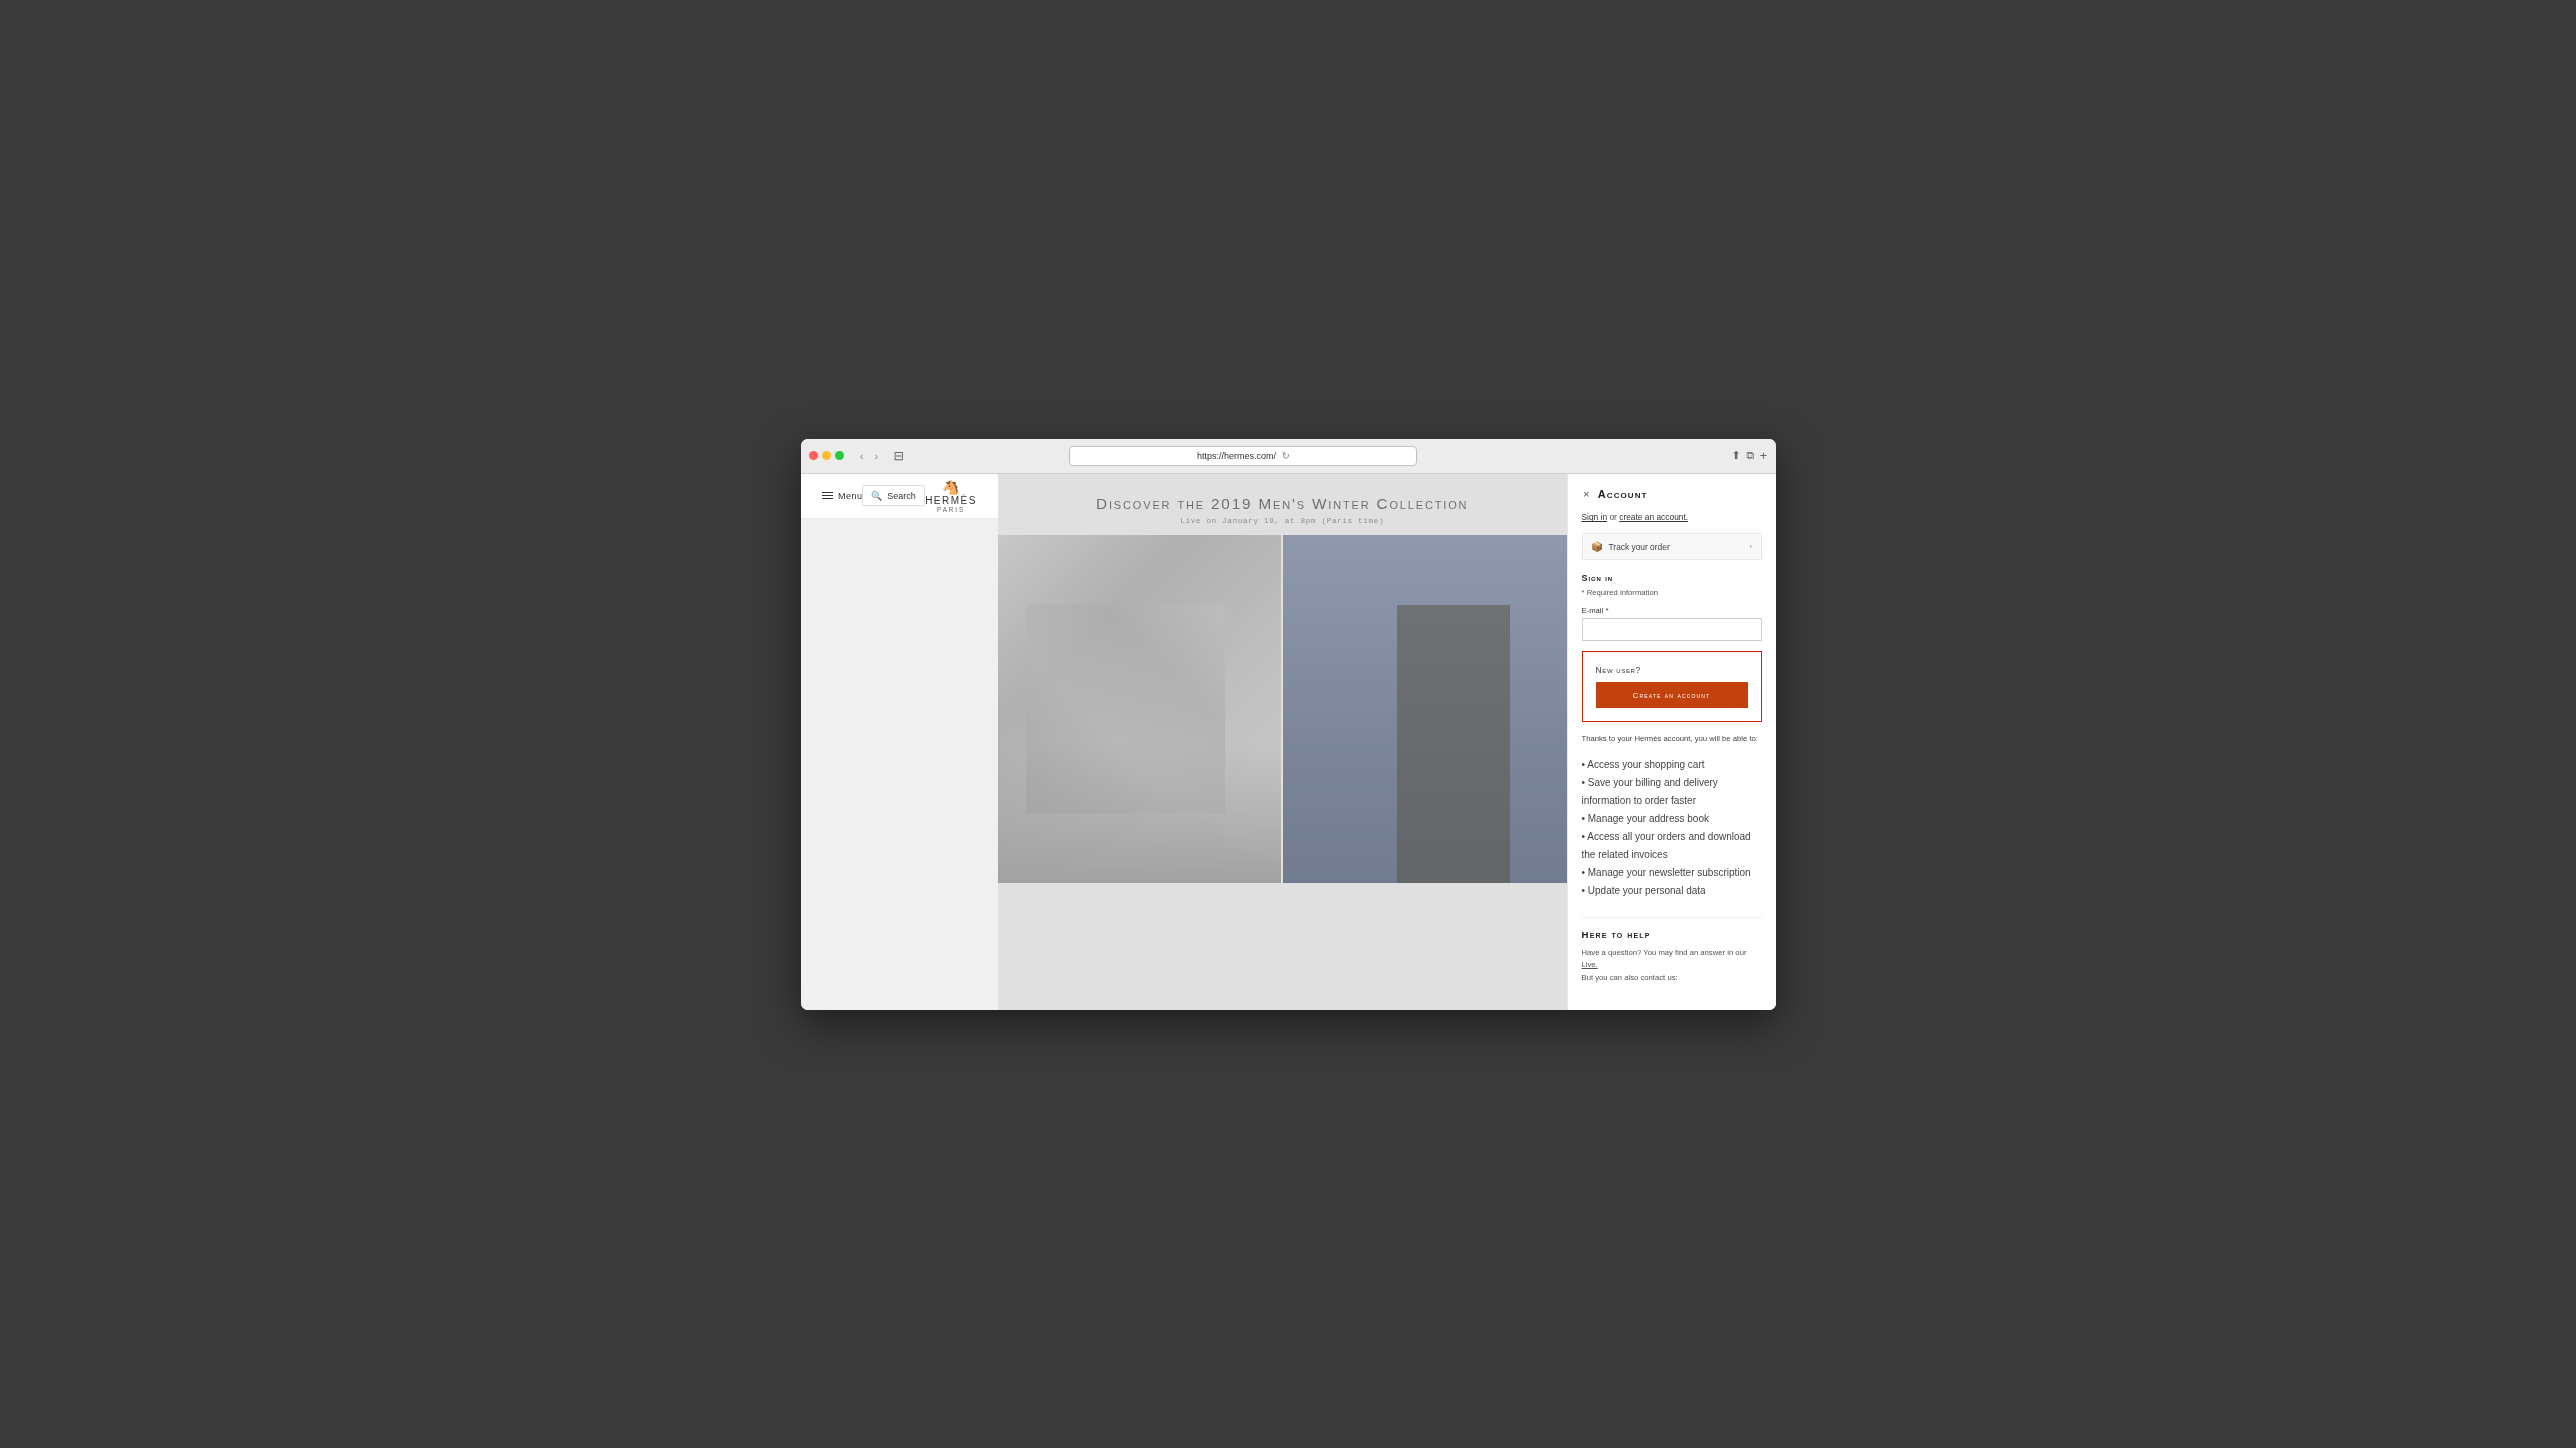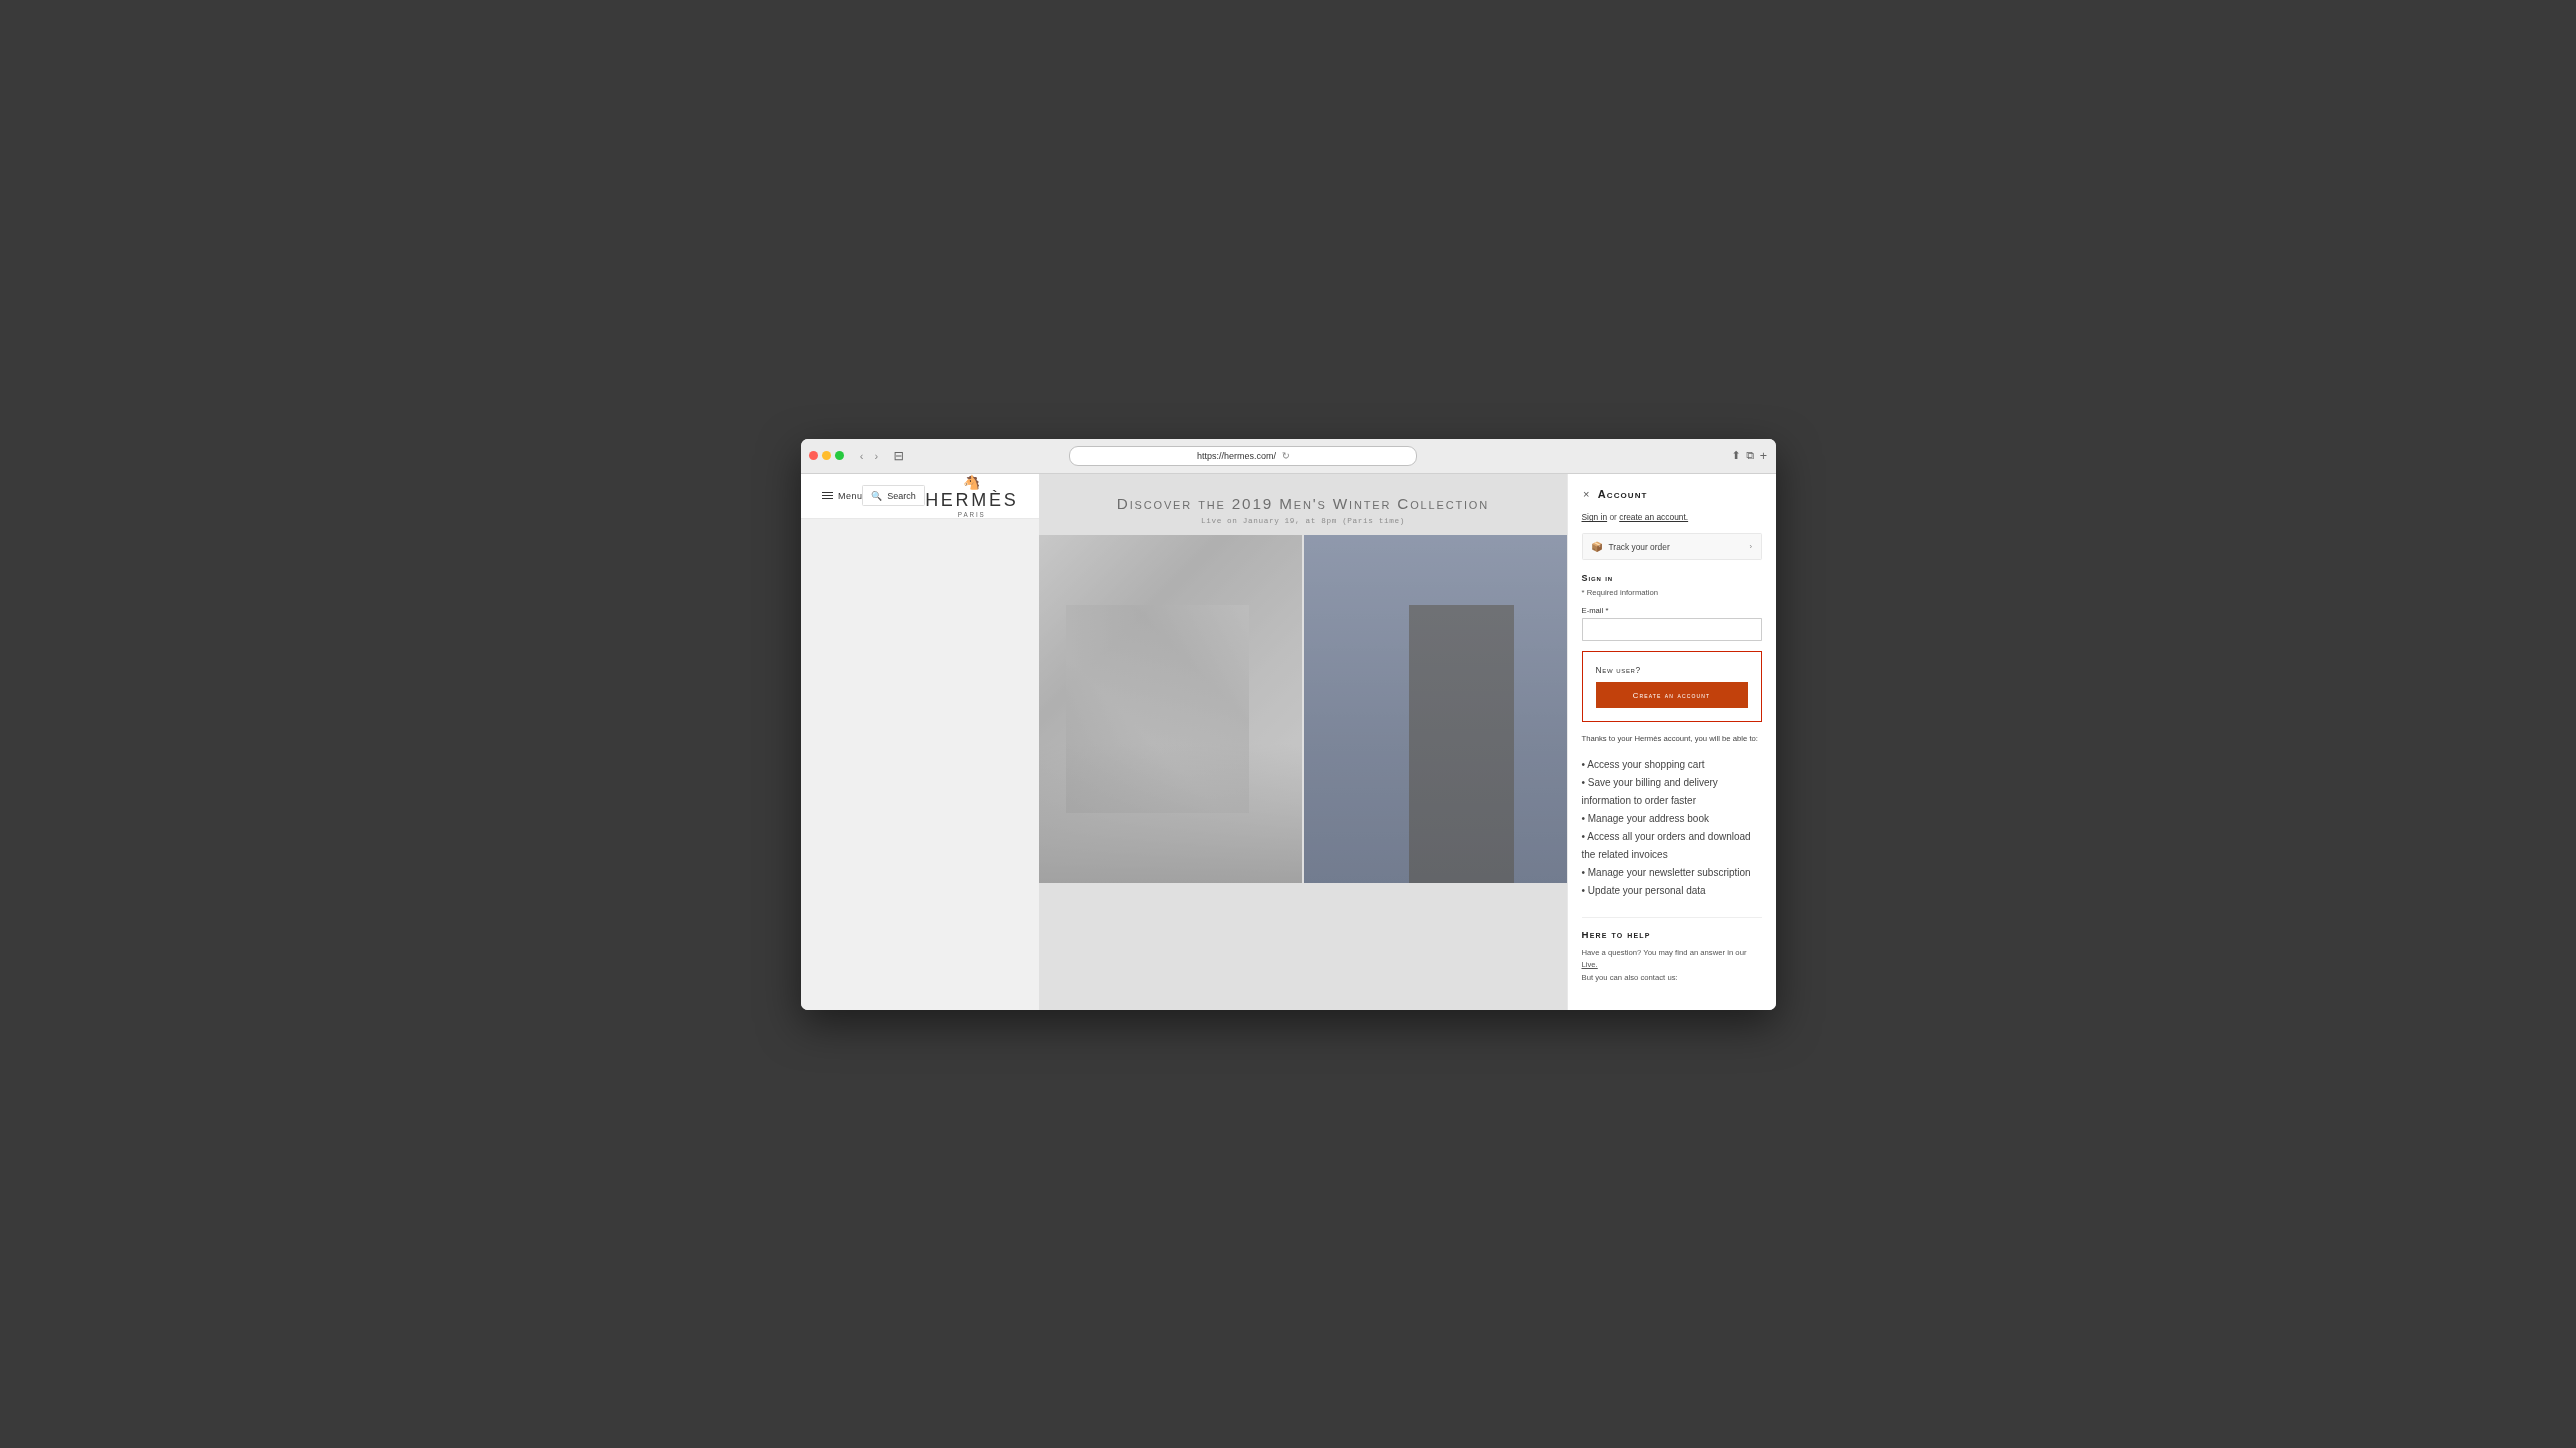--- a/index.html
+++ b/index.html
@@ -75,21 +75,21 @@
       cursor: pointer;
       padding: 2.8px 5.6px;
     }
 
     .address-bar {
       flex: 1;
       max-width: 348px;
       margin: 0 auto;
       background: #fff;
       border: 0.7px solid #c0c0c0;
-      border-radius: 9px;
+      border-radius: 4px;
       padding: 3.5px 8.4px;
       font-size: 9px;
       color: #333;
       display: flex;
       align-items: center;
       justify-content: center;
       gap: 5.6px;
     }
 
     .refresh-btn {
@@ -190,21 +190,21 @@
       border: 0.7px solid #ddd;
       padding: 4.2px 8.4px;
       border-radius: 1.4px;
     }
 
     .hermes-logo {
       text-align: center;
     }
 
     .hermes-logo-text {
-      font-size: 18px;
+      font-size: 10px;
       letter-spacing: 0.15em;
       font-weight: 500;
       color: #333;
       display: block;
       font-variant: small-caps;
     }
 
     .hermes-paris-text {
       font-size: 6.3px;
       letter-spacing: 0.3em;

